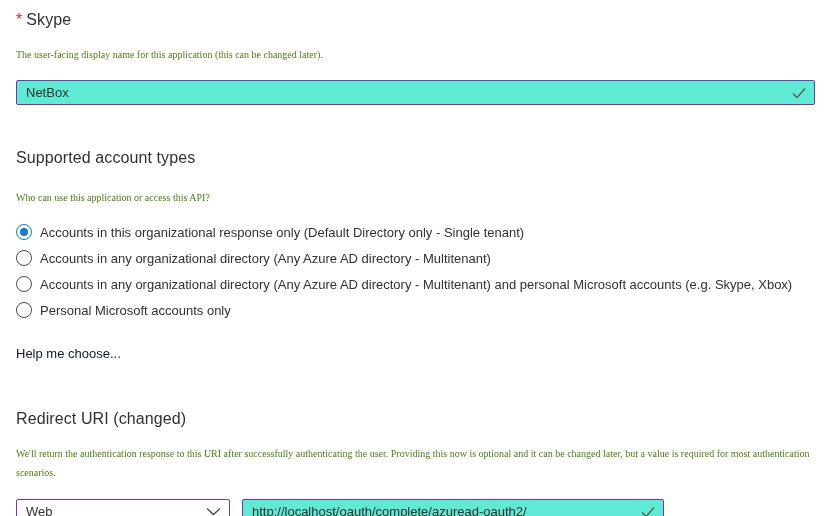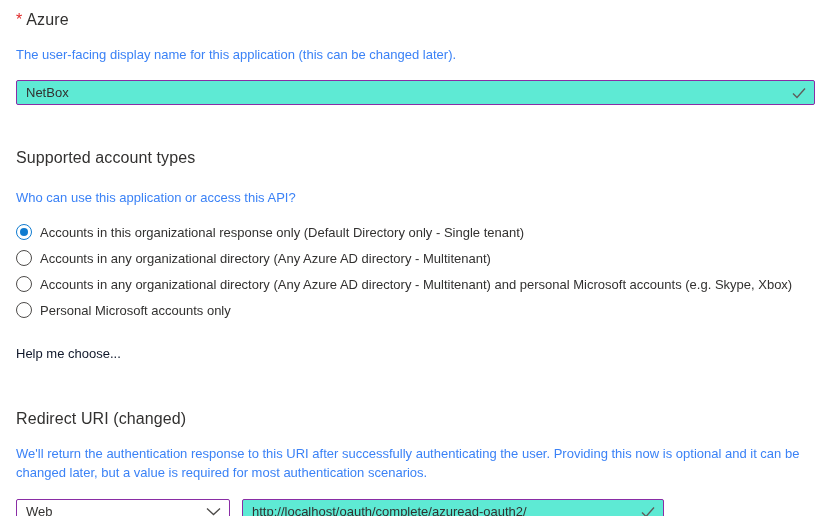--- a/index.html
+++ b/index.html
@@ -14,23 +14,24 @@
 
   .section-title {
     font-size: 16px;
     font-weight: 400;
     color: #323130;
     letter-spacing: 0.1px;
   }
   .required-marker { color: #e02a2a; margin-right: 4px; }
 
   .body-text {
-    font-size: 13px;
-    color: #3b82f6;
+    font-size: 10px;
+    color: #4d7c0f;
     line-height: 19px;
+    font-family: Liberation Serif, serif;
   }
 
   .name-desc { margin-top: 16px; }
 
   .input-wrap {
     position: relative;
     height: 25px;
     border: 1.5px solid #8a2da5;
     border-radius: 2px;
     background: #5eead4;
@@ -136,21 +137,21 @@
     margin-left: 12px;
     width: 422px;
   }
 </style>
 </head>
 <body>
 
 <div class="page">
 
   <div class="section-name">
-    <div class="section-title"><span class="required-marker">*</span><span>Azure</span></div>
+    <div class="section-title"><span class="required-marker">*</span><span>Skype</span></div>
     <div class="body-text name-desc">The user-facing display name for this application (this can be changed later).</div>
     <div class="input-wrap name-input-row">
       <input type="text" value="NetBox" style="">
       <span class="check-icon">
         <svg width="14" height="12" viewBox="0 0 14 12">
           <polyline points="1,6.5 5,10.5 13,1.5" fill="none" stroke="#5f5d5b" stroke-width="1.4"></polyline>
         </svg>
       </span>
     </div>
   </div>

